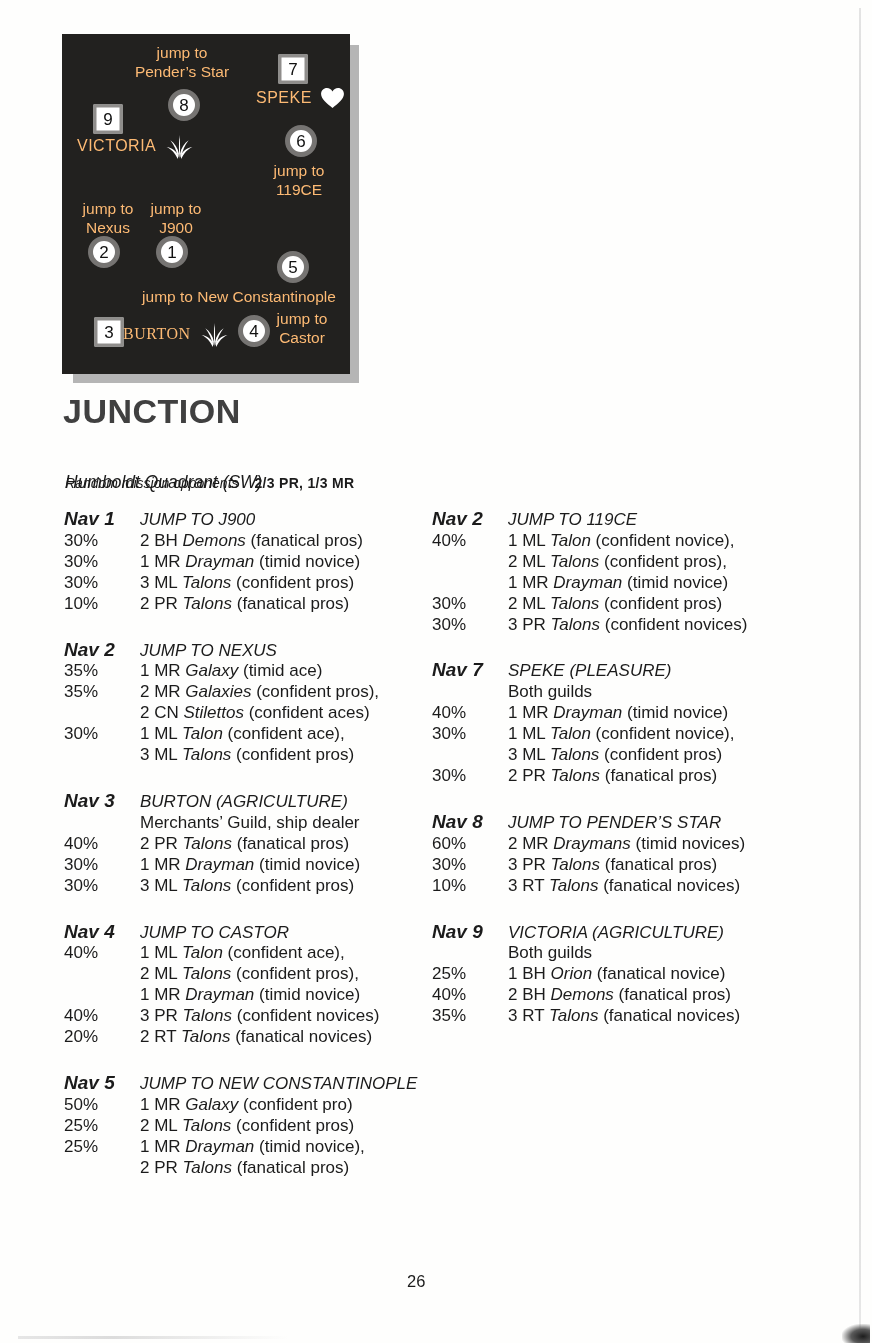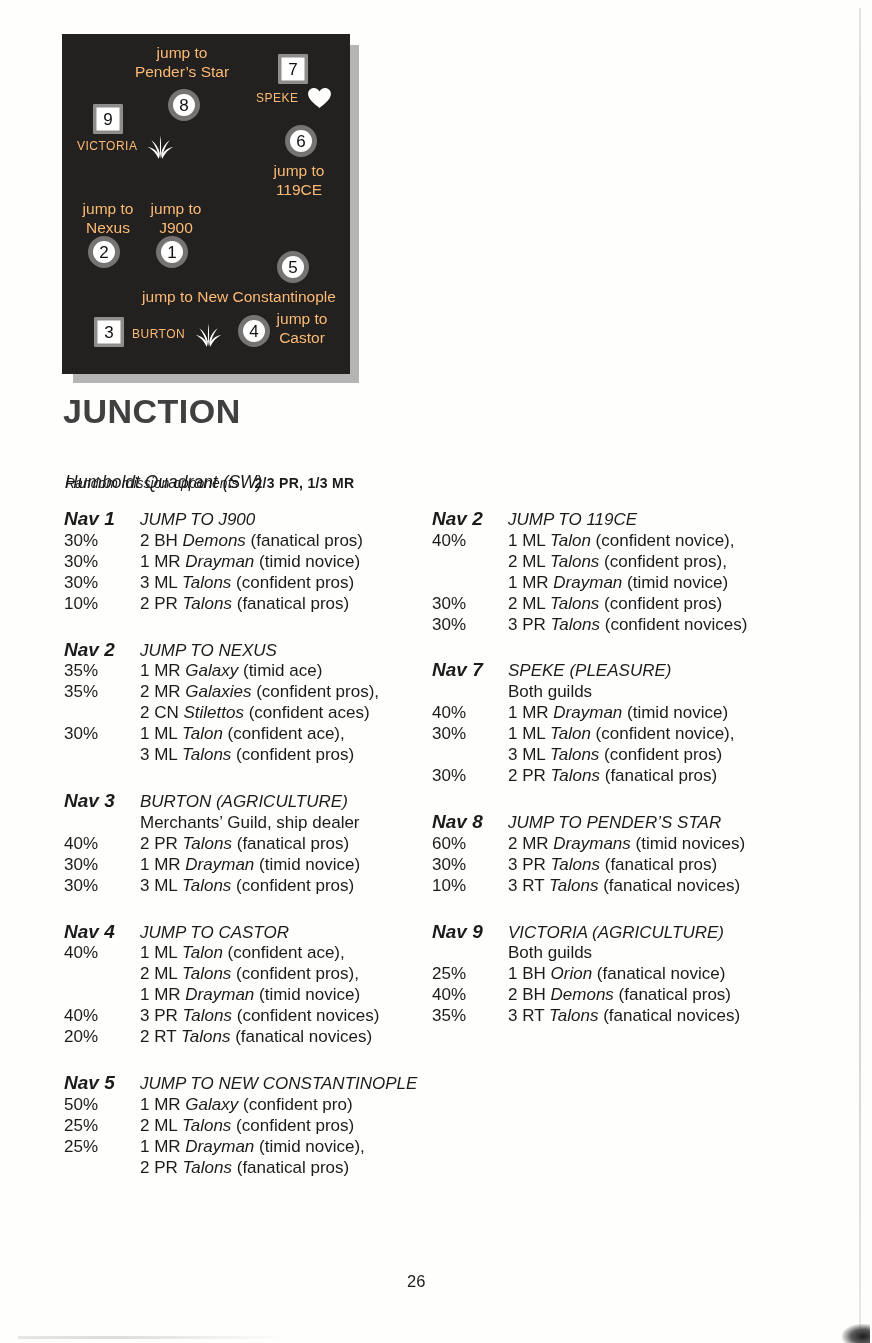--- a/index.html
+++ b/index.html
@@ -18,21 +18,21 @@
     position:absolute; transform:translate(-50%,-50%);
     display:flex; align-items:center; justify-content:center;
     background:#ffffff; color:#111; font-size:17px; line-height:1;
   }
   .marker.circle{ width:22px; height:22px; border:5px solid #767472; border-radius:50%; }
   .marker.square{ width:23px; height:23px; border:3px solid #8f8d8b; }
   .map-label{
     position:absolute; color:#fdba74; font-size:15.5px; line-height:18.5px; white-space:nowrap;
   }
   .map-label.anchor-center{ transform:translateX(-50%); text-align:center; }
-  .map-label.size-large{ font-size:12px; letter-spacing:.5px; }
+  .map-label.size-large{ font-size:16px; letter-spacing:.5px; }
   .map-label .icon-row{ display:flex; align-items:center; gap:9px; }
   .map-label svg{ display:block; }
   
   .title{
     position:absolute; left:63px; top:392px; margin:0;
     font-size:34px; font-weight:700; letter-spacing:.5px; color:#404040;
   }
   .quadrant{
     position:absolute; left:65px; top:472px;
     font-size:17.5px; font-style:italic;
@@ -136,21 +136,21 @@
         <div>jump to</div>
         <div>Nexus</div>
       </div>
       <div class="map-label anchor-center " style="left: 114px; top: 166px;">
         <div>jump to</div>
         <div>J900</div>
       </div>
       <div class="map-label anchor-center " style="left: 177px; top: 254px;">
         <div>jump to New Constantinople</div>
       </div>
-      <div class="map-label size-large" style="left: 70px; top: 288px;">
+      <div class="map-label size-large" style="left: 61px; top: 288px; font-family: Liberation Serif, serif;">
         <div class="icon-row">
           <span>BURTON</span>
           <span>
             <svg width="29" height="25" viewBox="0 0 30 26" fill="#fff">
               <path d="M15 26C14.2 19 14.2 9 15 1 15.8 9 15.8 19 15 26Z"></path>
               <path d="M13.2 26C10.5 20 6.5 15.5 1.5 13.5 7 14 11.5 17.5 13.8 22.5Z"></path>
               <path d="M16.8 26C19.5 20 23.5 15.5 28.5 13.5 23 14 18.5 17.5 16.2 22.5Z"></path>
               <path d="M13.6 24.5C11.8 17 9.5 11.5 5.5 6.5 10 9.5 13.2 14.5 14.4 20.5Z"></path>
               <path d="M16.4 24.5C18.2 17 20.5 11.5 24.5 6.5 20 9.5 16.8 14.5 15.6 20.5Z"></path>
             </svg>

